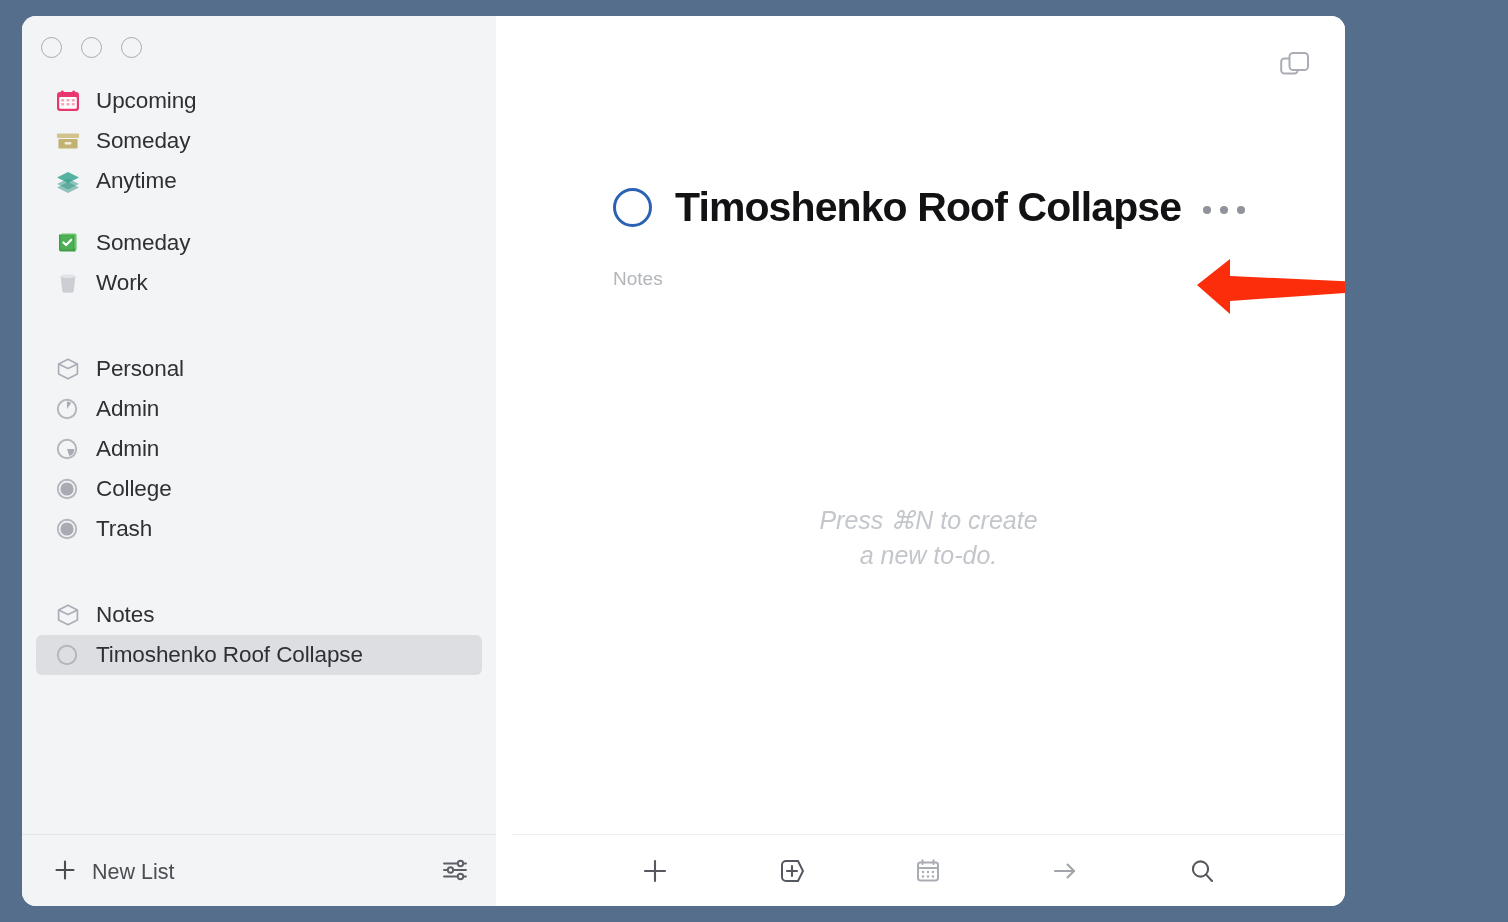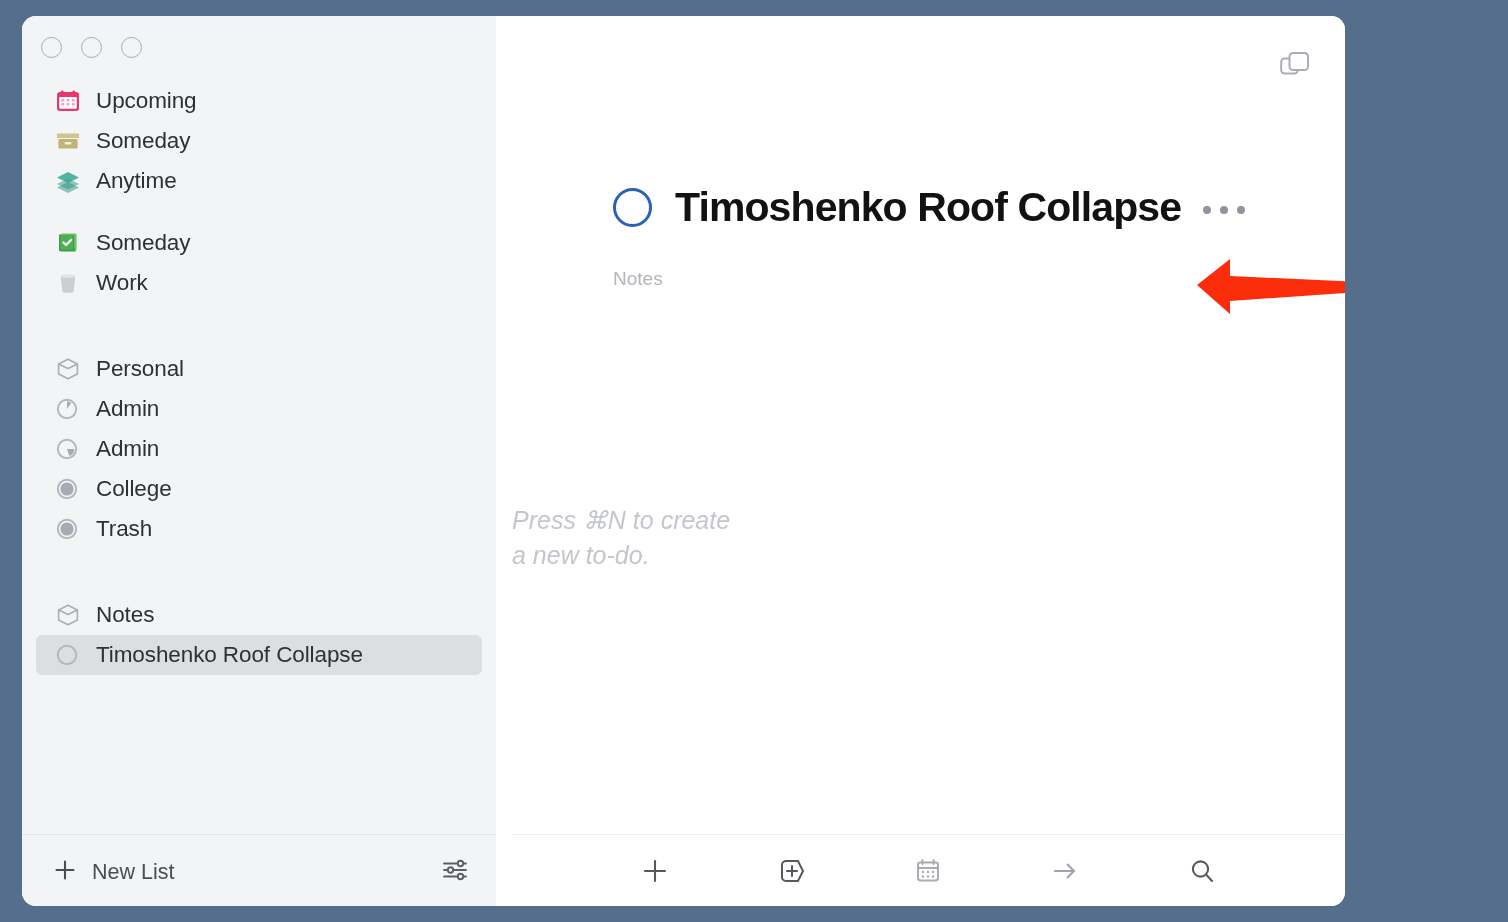--- a/index.html
+++ b/index.html
@@ -180,21 +180,21 @@
     left: 685px;
     top: 243px;
     pointer-events: none;
   }
 
   #empty-state {
     position: absolute;
     left: 0;
     right: 0;
     top: 487px;
-    text-align: left;
+    text-align: center;
     font-size: 25px;
     font-style: italic;
     color: #c3c6cb;
     line-height: 35px;
   }
 
   #content-toolbar {
     position: absolute;
     left: 0;
     bottom: 0;

